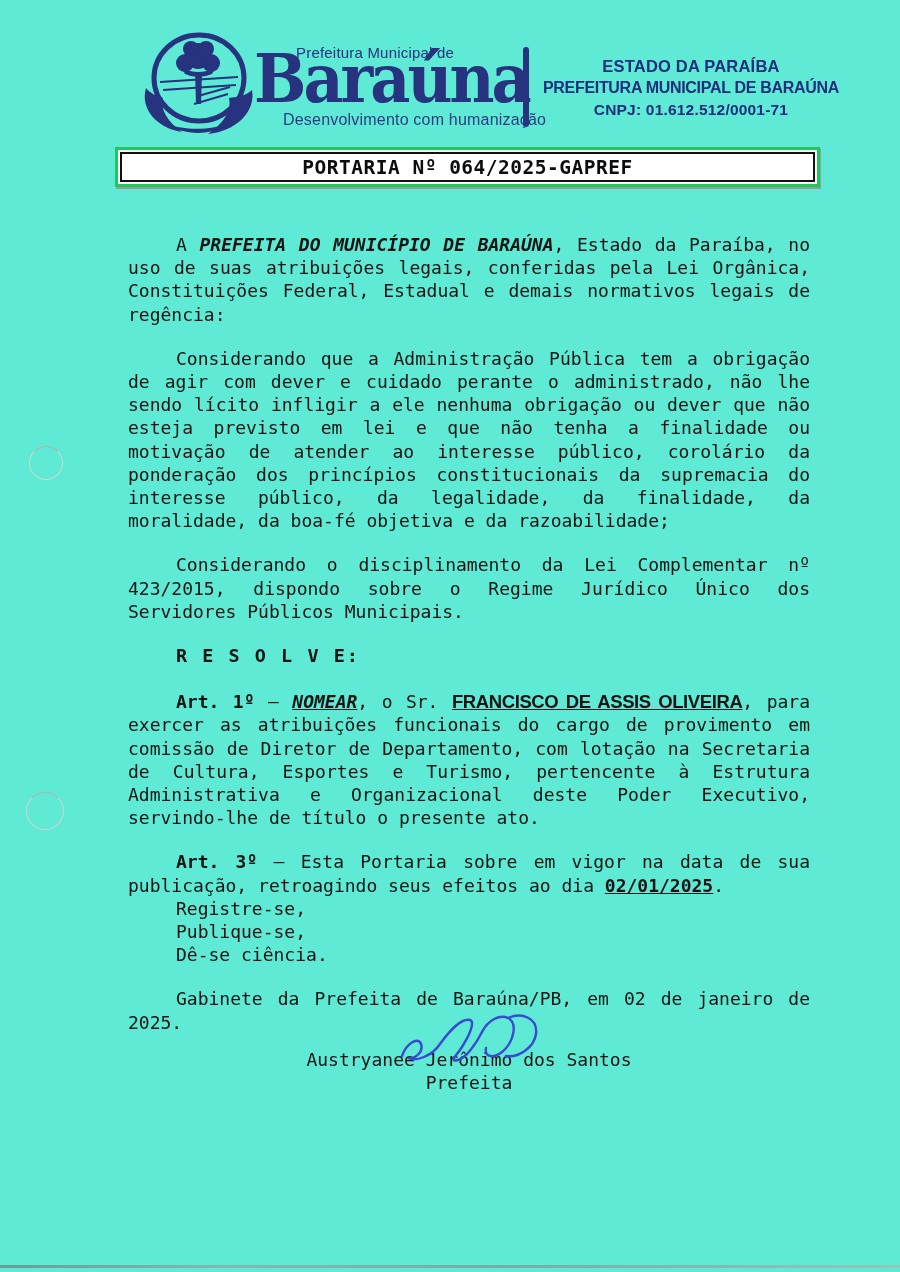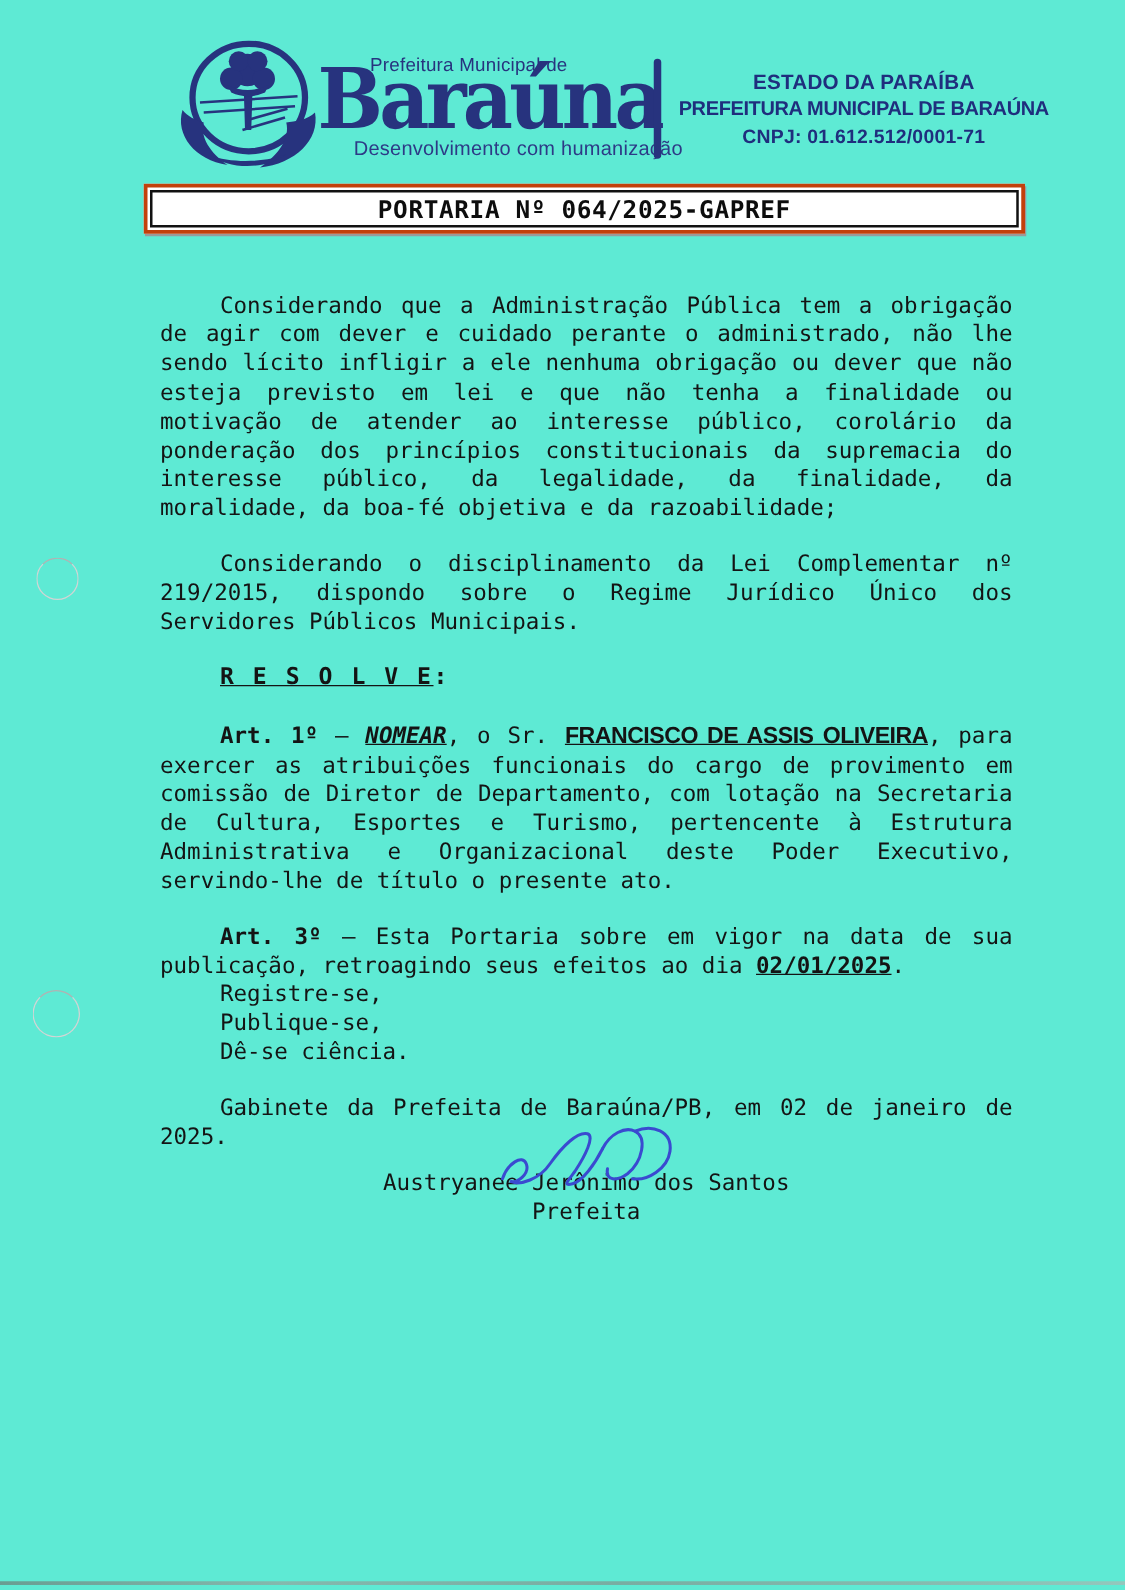--- a/index.html
+++ b/index.html
@@ -42,21 +42,21 @@
     text-align:center;color:#1f2e7d;
     font-family:"Liberation Sans",sans-serif;font-weight:bold;
   }
   .header-right .hr1{font-size:16.5px;line-height:22px;letter-spacing:.2px;}
   .header-right .hr2{font-size:16px;line-height:22px;letter-spacing:-.3px;}
   .header-right .hr3{font-size:15.5px;line-height:22px;letter-spacing:.2px;}
 
   
   .title-box{
     position:absolute;left:115px;top:147px;width:705px;height:40px;
-    box-sizing:border-box;border:3px solid #c2410c;padding:2px;
+    box-sizing:border-box;border:3px solid #22c55e;padding:2px;
     background:#fff;box-shadow:1px 2px 0 #9a9a9a;
   }
   .title-inner{
     box-sizing:border-box;width:100%;height:100%;
     border:2px solid #111;display:flex;align-items:center;justify-content:center;
   }
   .title-text{
     font-size:19.5px;font-weight:bold;letter-spacing:.5px;color:#0d0d0d;
   }
 
@@ -73,21 +73,21 @@
   .biu{font-weight:bold;font-style:italic;text-decoration:underline;}
   .name-sans{
     font-family:"Liberation Sans",sans-serif;
     font-weight:bold;text-decoration:underline;
     font-size:18.5px;letter-spacing:-.4px;
   }
   .resolve{
     margin:0 0 23px 0;padding-left:48px;
     font-weight:bold;font-size:18.5px;
   }
-  .resolve .ru{text-decoration:underline;letter-spacing:2px;}
+  .resolve .ru{letter-spacing:2px;}
   .closing-lines{margin:0 0 21px 0;padding-left:48px;}
   .closing-lines div{line-height:23.2px;}
 
   
   .sig-block{position:relative;margin-top:14px;text-align:center;}
   .sig-scribble{position:absolute;left:260px;top:-38px;width:210px;height:62px;}
   .sig-name{line-height:23.2px;}
   .sig-role{line-height:23.2px;}
 
   
@@ -154,24 +154,25 @@
   </div>
 
   <div class="title-box">
     <div class="title-inner">
       <span class="title-text">PORTARIA Nº 064/2025-GAPREF</span>
     </div>
   </div>
 
   <div class="content">
 
+    <p><span>A </span><span class="bi">PREFEITA DO MUNICÍPIO DE BARAÚNA</span><span>, Estado da Paraíba, no uso de suas atribuições legais, conferidas pela Lei Orgânica, Constituições Federal, Estadual e demais normativos legais de regência:</span></p>
 
     <p>Considerando que a Administração Pública tem a obrigação de agir com dever e cuidado perante o administrado, não lhe sendo lícito infligir a ele nenhuma obrigação ou dever que não esteja previsto em lei e que não tenha a finalidade ou motivação de atender ao interesse público, corolário da ponderação dos princípios constitucionais da supremacia do interesse público, da legalidade, da finalidade, da moralidade, da boa-fé objetiva e da razoabilidade;</p>
 
-    <p>Considerando o disciplinamento da Lei Complementar nº 219/2015, dispondo sobre o Regime Jurídico Único dos Servidores Públicos Municipais.</p>
+    <p>Considerando o disciplinamento da Lei Complementar nº 423/2015, dispondo sobre o Regime Jurídico Único dos Servidores Públicos Municipais.</p>
 
     <div class="resolve"><span class="ru">R E S O L V E</span><span>:</span></div>
 
     <p><span class="b">Art. 1º</span><span> – </span><span class="biu">NOMEAR</span><span>, o Sr. </span><span class="name-sans">FRANCISCO DE ASSIS OLIVEIRA</span><span>, para exercer as atribuições funcionais do cargo de provimento em comissão de Diretor de Departamento, com lotação na Secretaria de Cultura, Esportes e Turismo, pertencente à Estrutura Administrativa e Organizacional deste Poder Executivo, servindo-lhe de título o presente ato.</span></p>
 
 
     <p class="tight"><span class="b">Art. 3º</span><span> – Esta Portaria sobre em vigor na data de sua publicação, retroagindo seus efeitos ao dia </span><span class="bu">02/01/2025</span><span>.</span></p>
 
     <div class="closing-lines">
       <div>Registre-se,</div>

